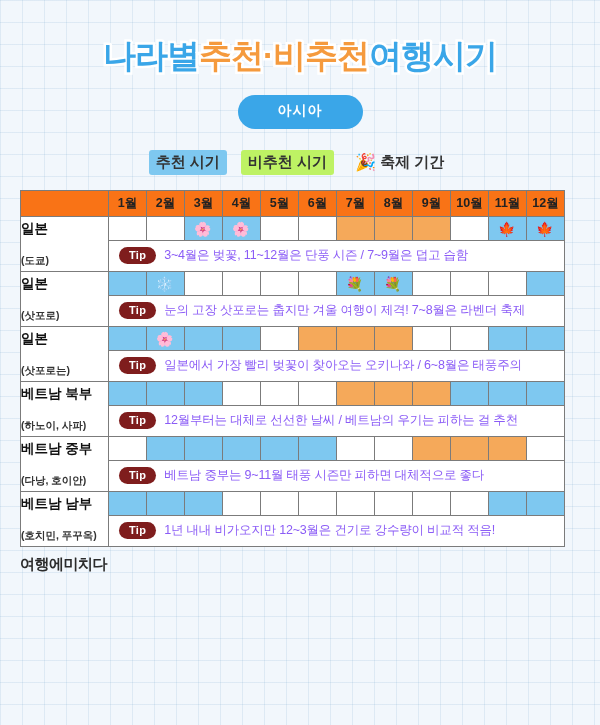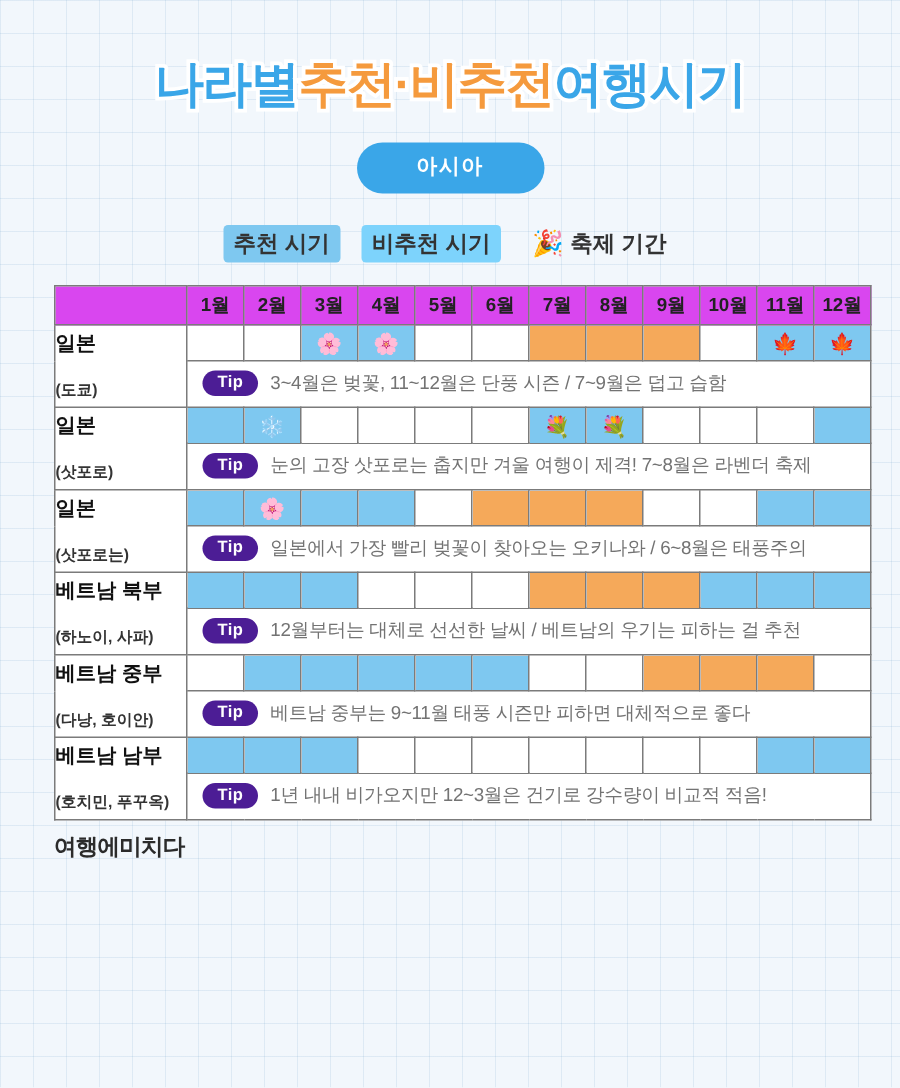--- a/index.html
+++ b/index.html
@@ -15,21 +15,21 @@
   
   .bg-grid {
     position: absolute;
     inset: 0;
     background-image:
       linear-gradient(to right, rgba(150,185,215,0.22) 1px, transparent 1px),
       linear-gradient(to bottom, rgba(150,185,215,0.22) 1px, transparent 1px);
     background-size: 22px 22px;
     z-index: 0;
   }
-  .page { position: relative; z-index: 1; padding: 0 36px; }
+  .page { position: relative; z-index: 1; padding: 0 20px; }
 
   
   .title-wrap {
     text-align: center;
     padding-top: 34px;
   }
   .title {
     font-size: 33px;
     font-weight: bold;
     letter-spacing: -1px;
@@ -68,21 +68,21 @@
     margin-top: 20px;
   }
   .legend-item {
     font-size: 15px;
     font-weight: bold;
     color: #333;
     padding: 3px 7px;
     border-radius: 3px;
   }
   .legend-rec { background: #7ec8f0; }
-  .legend-not { background: #7dd3fc; }
+  .legend-not { background: #bef264; }
   .legend-fest { background: transparent; display: flex; align-items: center; gap: 4px; }
   .fest-emoji { font-size: 17px; }
 
   
   .table-wrap { margin-top: 14px; }
   table.cal {
     border-collapse: collapse;
     width: 544px;
     background: #ffffff;
     table-layout: fixed;
@@ -92,21 +92,21 @@
     padding: 0;
   }
   .col-label { width: 88px; }
   .col-m { width: 38px; }
   thead th {
     height: 26px;
     font-size: 12.5px;
     font-weight: bold;
     color: #222;
     text-align: center;
-    background: #d946ef;
+    background: #f97316;
     margin-top: 30px;
   }
   .row-label {
     font-size: 13.5px;
     font-weight: bold;
     color: #111;
     line-height: 1.25;
     padding: 3px 2px;
   }
   .row-label .sub {
@@ -131,31 +131,31 @@
   .tip-cell { padding: 0; }
   .tip-inner {
     display: flex;
     align-items: center;
     gap: 8px;
     padding: 5px 8px 6px 10px;
     min-height: 30px;
   }
   .tip-badge {
     flex: 0 0 auto;
-    background: #4c1d95;
+    background: #7f1d1d;
     color: #fff;
     font-size: 11px;
     font-weight: bold;
     border-radius: 9px;
     padding: 2px 10px 3px;
     letter-spacing: .3px;
   }
   .tip-text {
     font-size: 12.5px;
-    color: #737373;
+    color: #8b5cf6;
     letter-spacing: -0.2px;
     white-space: nowrap;
   }
 
   
   .footer {
     text-align: left;
     margin-top: 8px;
   }
   .footer-logo {

